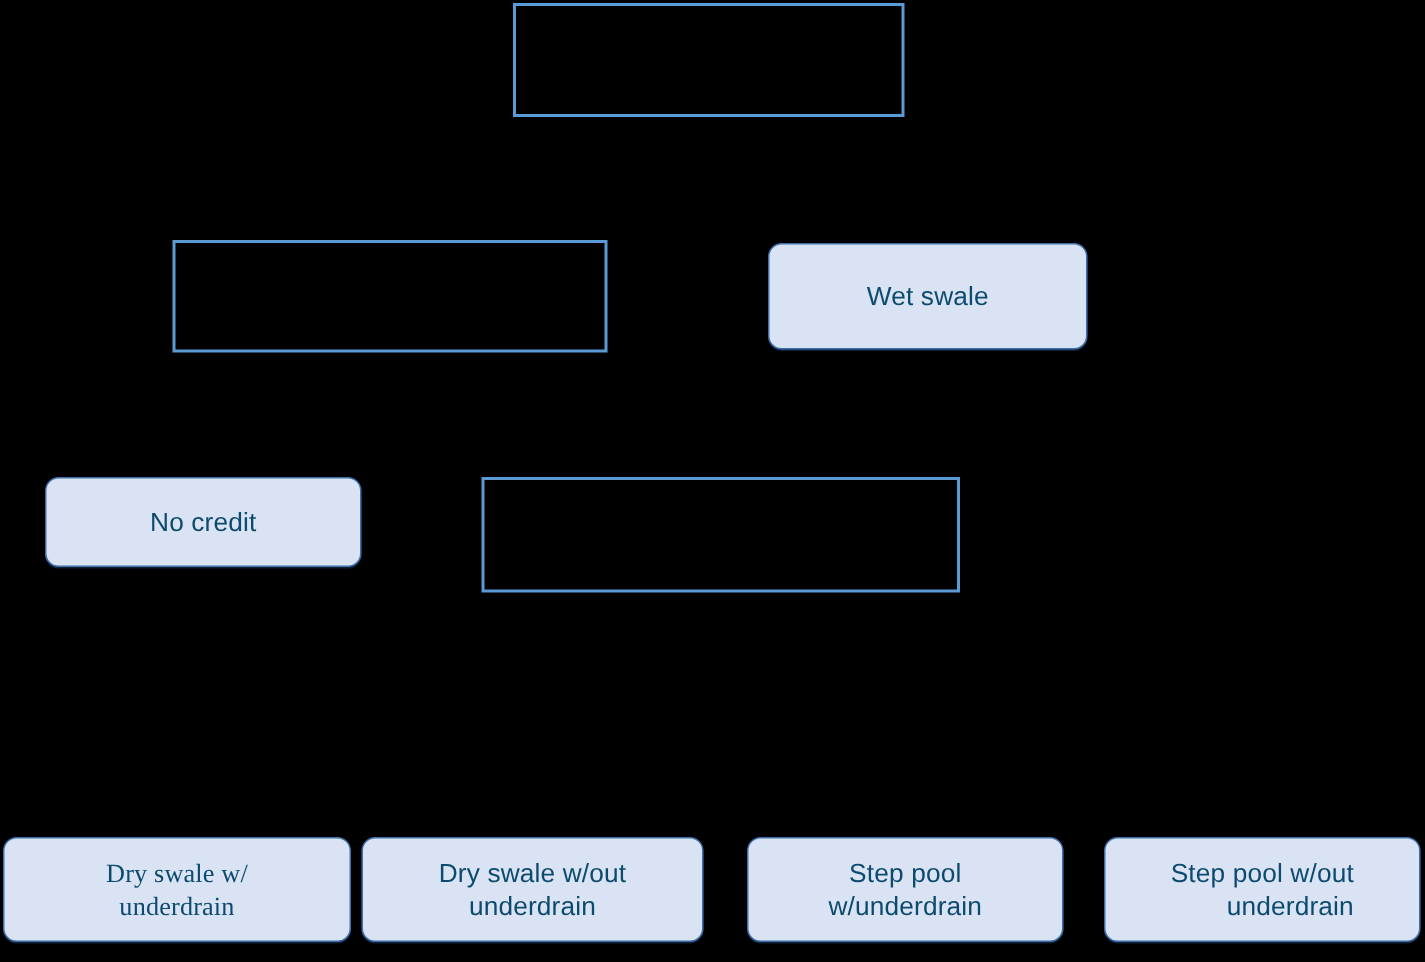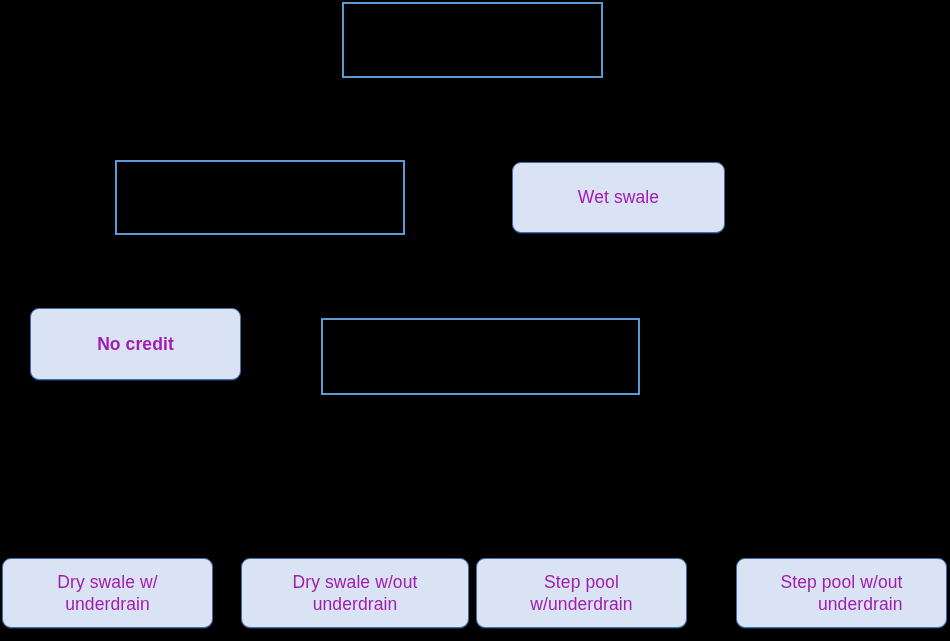--- a/index.html
+++ b/index.html
@@ -21,21 +21,21 @@
   .node {
     position: absolute;
     box-sizing: border-box;
     display: flex;
     align-items: center;
     justify-content: center;
     text-align: center;
     background: #dae3f3;
     border: 1.6px solid #3f6fa8;
     border-radius: 9px;
-    color: #a21caf;
+    color: #0c4a6e;
     font-size: 17.5px;
     line-height: 1.28;
     letter-spacing: 0.1px;
     padding: 2px 6px;
     box-shadow: 0 1px 0 rgba(30,60,110,0.55);
   }
 
   
   .node.empty {
     background: #000000;
@@ -48,26 +48,26 @@
   .node-label {
     display: block;
     white-space: pre-line;
     pointer-events: none;
   }
 
   
   #n-top        { left: 342px; top: 2px;   width: 261px; height: 76px; }
   #n-mid-left   { left: 115px; top: 160px; width: 290px; height: 75px; }
   #n-wet-swale  { left: 512px; top: 162px; width: 213px; height: 71px; }
-  #n-no-credit  { left: 30px;  top: 308px; width: 211px; height: 72px; font-weight: bold; }
+  #n-no-credit  { left: 30px;  top: 318px; width: 211px; height: 60px; }
   #n-mid-empty  { left: 321px; top: 318px; width: 319px; height: 77px; }
 
-  #n-dry-with   { left: 2px;   top: 558px; width: 211px; height: 70px; }
+  #n-dry-with   { left: 2px;   top: 558px; width: 232px; height: 70px; font-family: Liberation Serif, serif; }
   #n-dry-without{ left: 241px; top: 558px; width: 228px; height: 70px; }
-  #n-step-with  { left: 476px; top: 558px; width: 211px; height: 70px; }
+  #n-step-with  { left: 498px; top: 558px; width: 211px; height: 70px; }
   #n-step-without{left: 736px; top: 558px; width: 211px; height: 70px; text-align: right; }
 </style>
 </head>
 <body>
 
 <div id="canvas">
 
   <div class="node empty" id="n-top">
     <span class="node-label"></span>
   </div>

